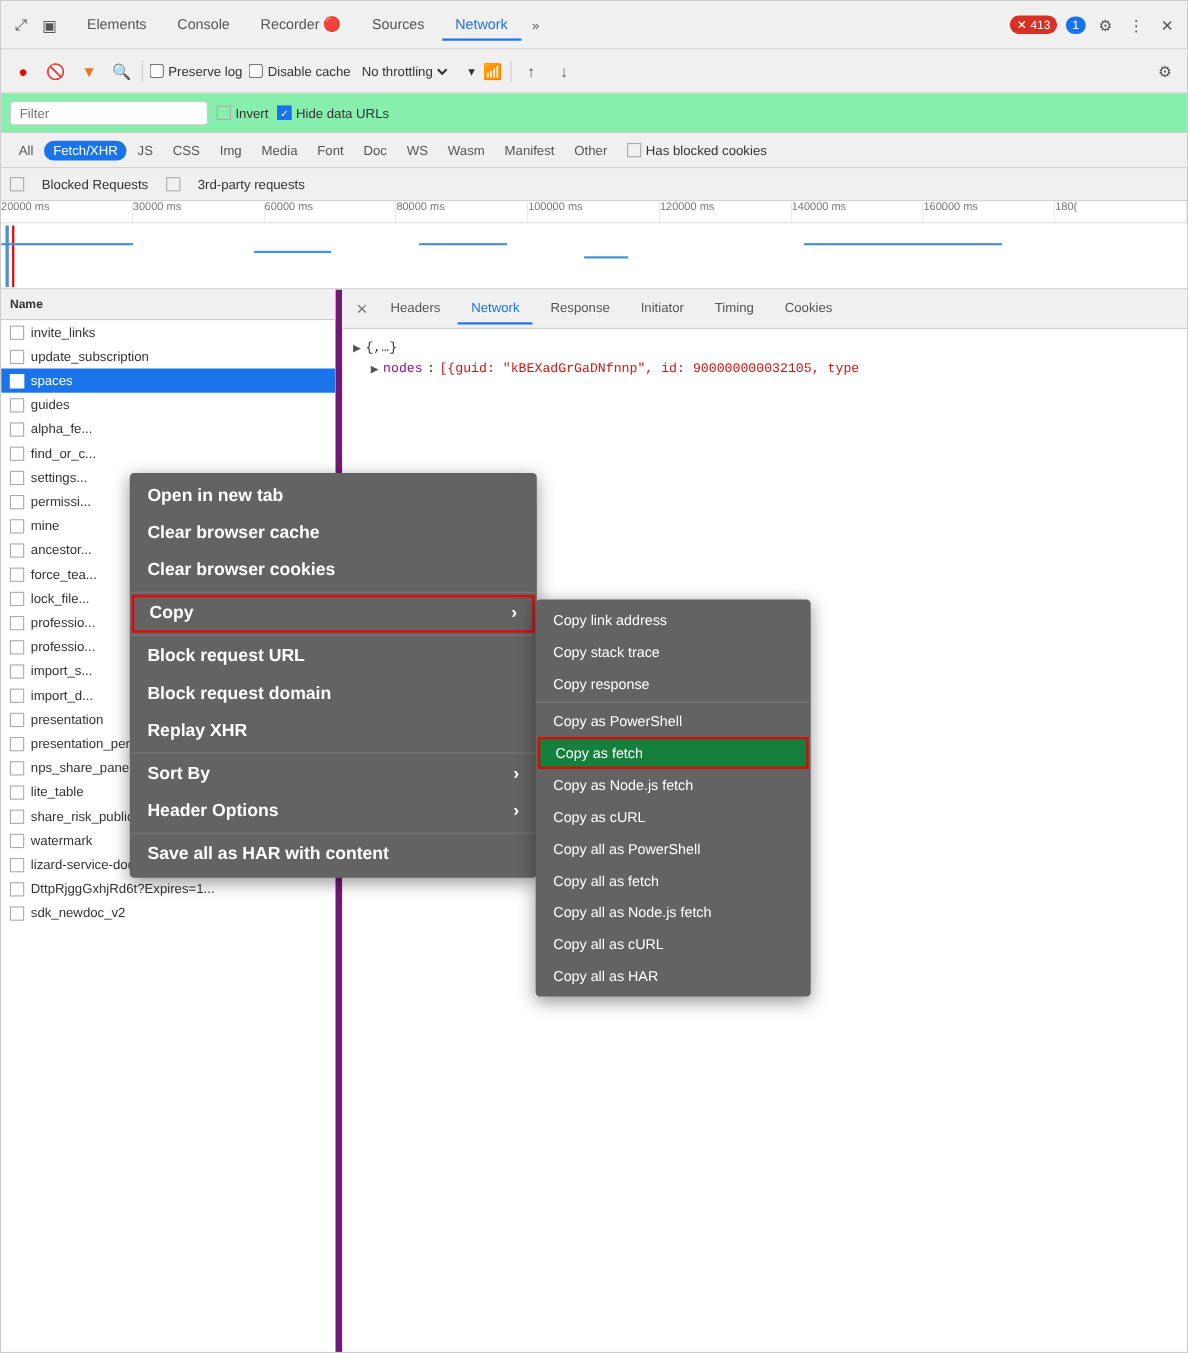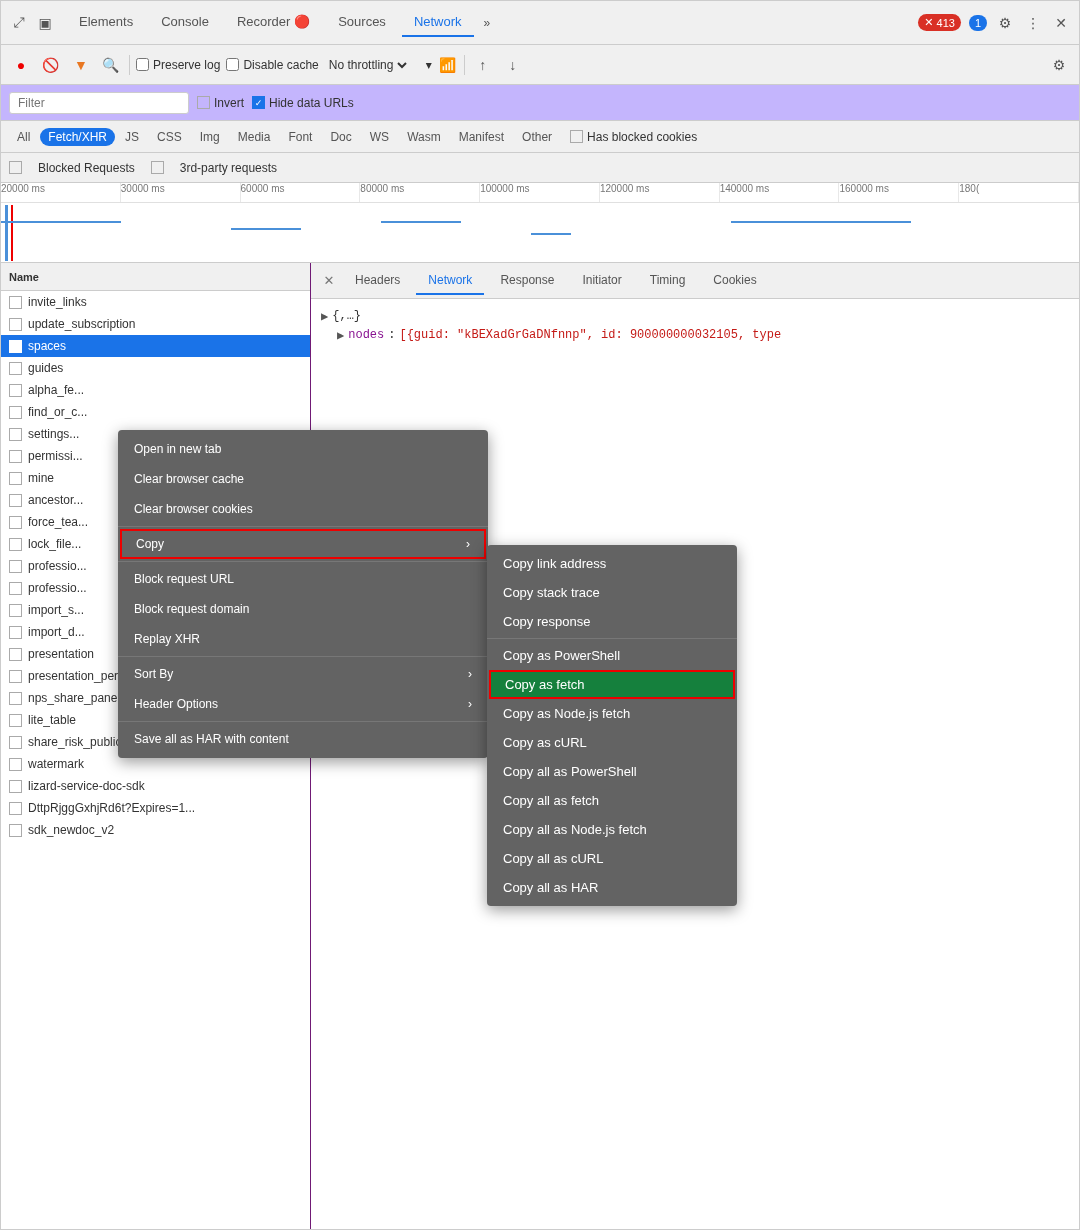--- a/index.html
+++ b/index.html
@@ -138,21 +138,21 @@
     .throttle-section {
       display: flex;
       align-items: center;
       gap: 16px;
     }
 
     
     .filter-bar {
       display: flex;
       align-items: center;
-      background: #c4b5fd;
+      background: #86efac;
       border-bottom: 1px solid #ccc;
       height: 36px;
       padding: 0 8px;
       gap: 8px;
     }
     .filter-input {
       border: 1px solid #ccc;
       border-radius: 3px;
       padding: 3px 8px;
       font-size: 12px;
@@ -273,21 +273,21 @@
     .main-content {
       display: flex;
       flex: 1;
       overflow: hidden;
     }
 
     
     .network-list {
       width: 310px;
       min-width: 310px;
-      border-right: 1px solid #701a75;
+      border-right: 6px solid #701a75;
       display: flex;
       flex-direction: column;
       overflow: hidden;
     }
     .network-list-header {
       display: flex;
       align-items: center;
       background: #f0f0f0;
       border-bottom: 1px solid #ccc;
       height: 28px;
@@ -390,24 +390,25 @@
       background: #636363;
       border-radius: 4px;
       box-shadow: 0 4px 15px rgba(0,0,0,0.4);
       z-index: 100;
       padding: 4px 0;
     }
     .ctx-item {
       padding: 8px 16px;
       color: white;
       cursor: pointer;
-      font-size: 12px;
+      font-size: 16px;
       display: flex;
       align-items: center;
       justify-content: space-between;
+      font-weight: bold;
     }
     .ctx-separator {
       height: 1px;
       background: #777;
       margin: 2px 0;
     }
 
     
     .submenu {
       position: absolute;

